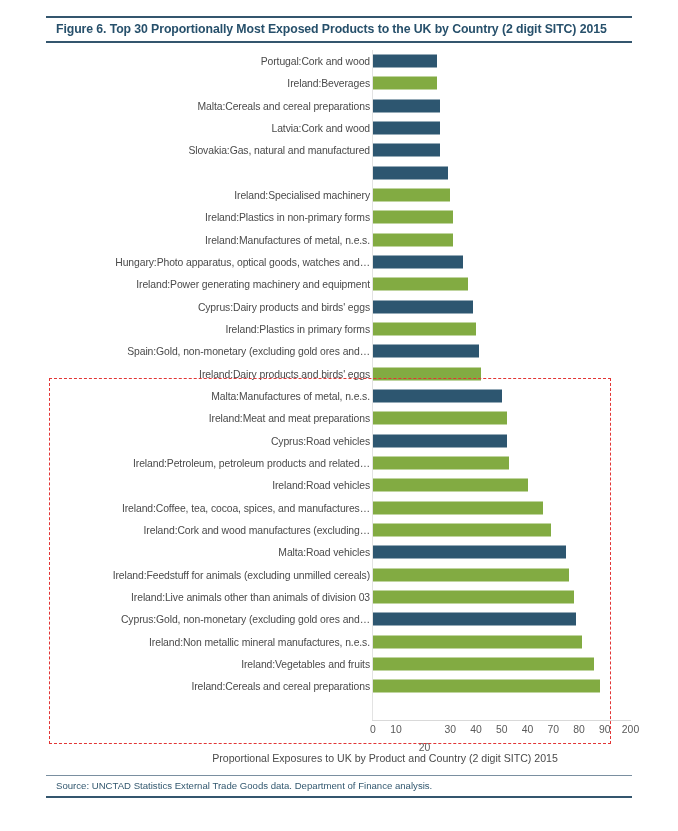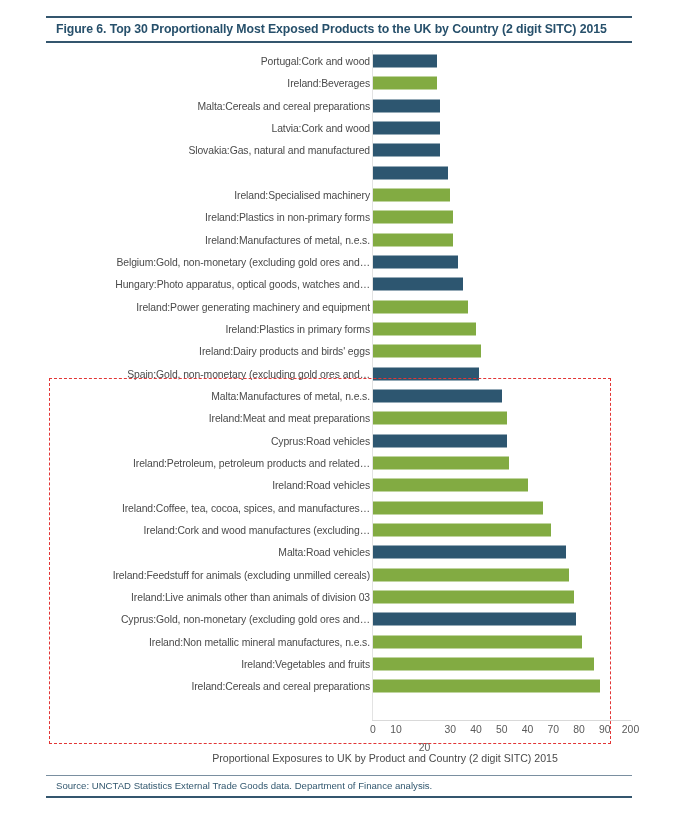--- a/index.html
+++ b/index.html
@@ -201,42 +201,42 @@
         </div>
         <div class="row">
           <div class="row-label">Ireland:Plastics in non-primary forms</div>
           <div class="bar green" title="Ireland:Plastics in non-primary forms: 31" style="width: 79.825px;"></div>
         </div>
         <div class="row">
           <div class="row-label">Ireland:Manufactures of metal, n.e.s.</div>
           <div class="bar green" title="Ireland:Manufactures of metal, n.e.s.: 31" style="width: 79.825px;"></div>
         </div>
         <div class="row">
-          <div class="row-label">Belgium:Gold, non-monetary (excluding gold ores and…</div>
-          <div class="bar blue" title="Belgium:Gold, non-monetary (excluding gold ores and…: 33" style="width: 84.975px;"></div>
-        </div>
-        <div class="row">
           <div class="row-label">Hungary:Photo apparatus, optical goods, watches and…</div>
           <div class="bar blue" title="Hungary:Photo apparatus, optical goods, watches and…: 35" style="width: 90.125px;"></div>
         </div>
         <div class="row">
           <div class="row-label">Ireland:Power generating machinery and equipment</div>
           <div class="bar green" title="Ireland:Power generating machinery and equipment: 37" style="width: 95.275px;"></div>
         </div>
         <div class="row">
+          <div class="row-label">Cyprus:Dairy products and birds' eggs</div>
+          <div class="bar blue" title="Cyprus:Dairy products and birds' eggs: 39" style="width: 100.425px;"></div>
+        </div>
+        <div class="row">
           <div class="row-label">Ireland:Plastics in primary forms</div>
           <div class="bar green" title="Ireland:Plastics in primary forms: 40" style="width: 103px;"></div>
         </div>
         <div class="row">
+          <div class="row-label">Spain:Gold, non-monetary (excluding gold ores and…</div>
+          <div class="bar blue" title="Spain:Gold, non-monetary (excluding gold ores and…: 41" style="width: 105.575px;"></div>
+        </div>
+        <div class="row">
           <div class="row-label">Ireland:Dairy products and birds' eggs</div>
           <div class="bar green" title="Ireland:Dairy products and birds' eggs: 42" style="width: 108.15px;"></div>
-        </div>
-        <div class="row">
-          <div class="row-label">Spain:Gold, non-monetary (excluding gold ores and…</div>
-          <div class="bar blue" title="Spain:Gold, non-monetary (excluding gold ores and…: 41" style="width: 105.575px;"></div>
         </div>
         <div class="row">
           <div class="row-label">Malta:Manufactures of metal, n.e.s.</div>
           <div class="bar blue" title="Malta:Manufactures of metal, n.e.s.: 50" style="width: 128.75px;"></div>
         </div>
         <div class="row">
           <div class="row-label">Ireland:Meat and meat preparations</div>
           <div class="bar green" title="Ireland:Meat and meat preparations: 52" style="width: 133.9px;"></div>
         </div>
         <div class="row">

